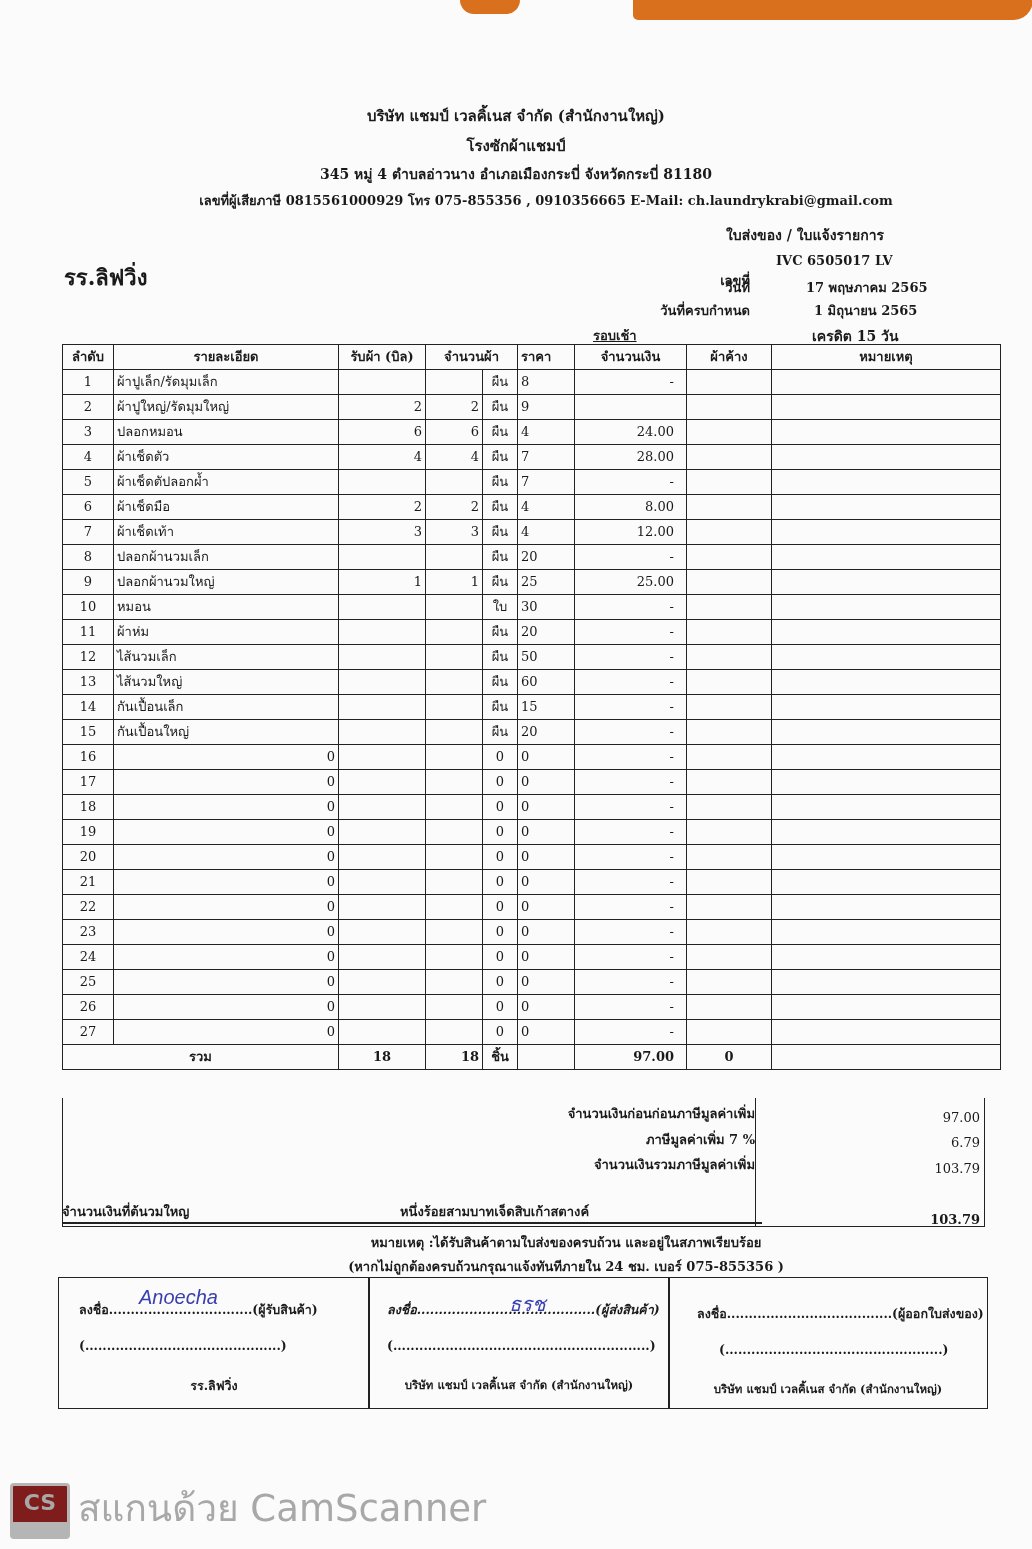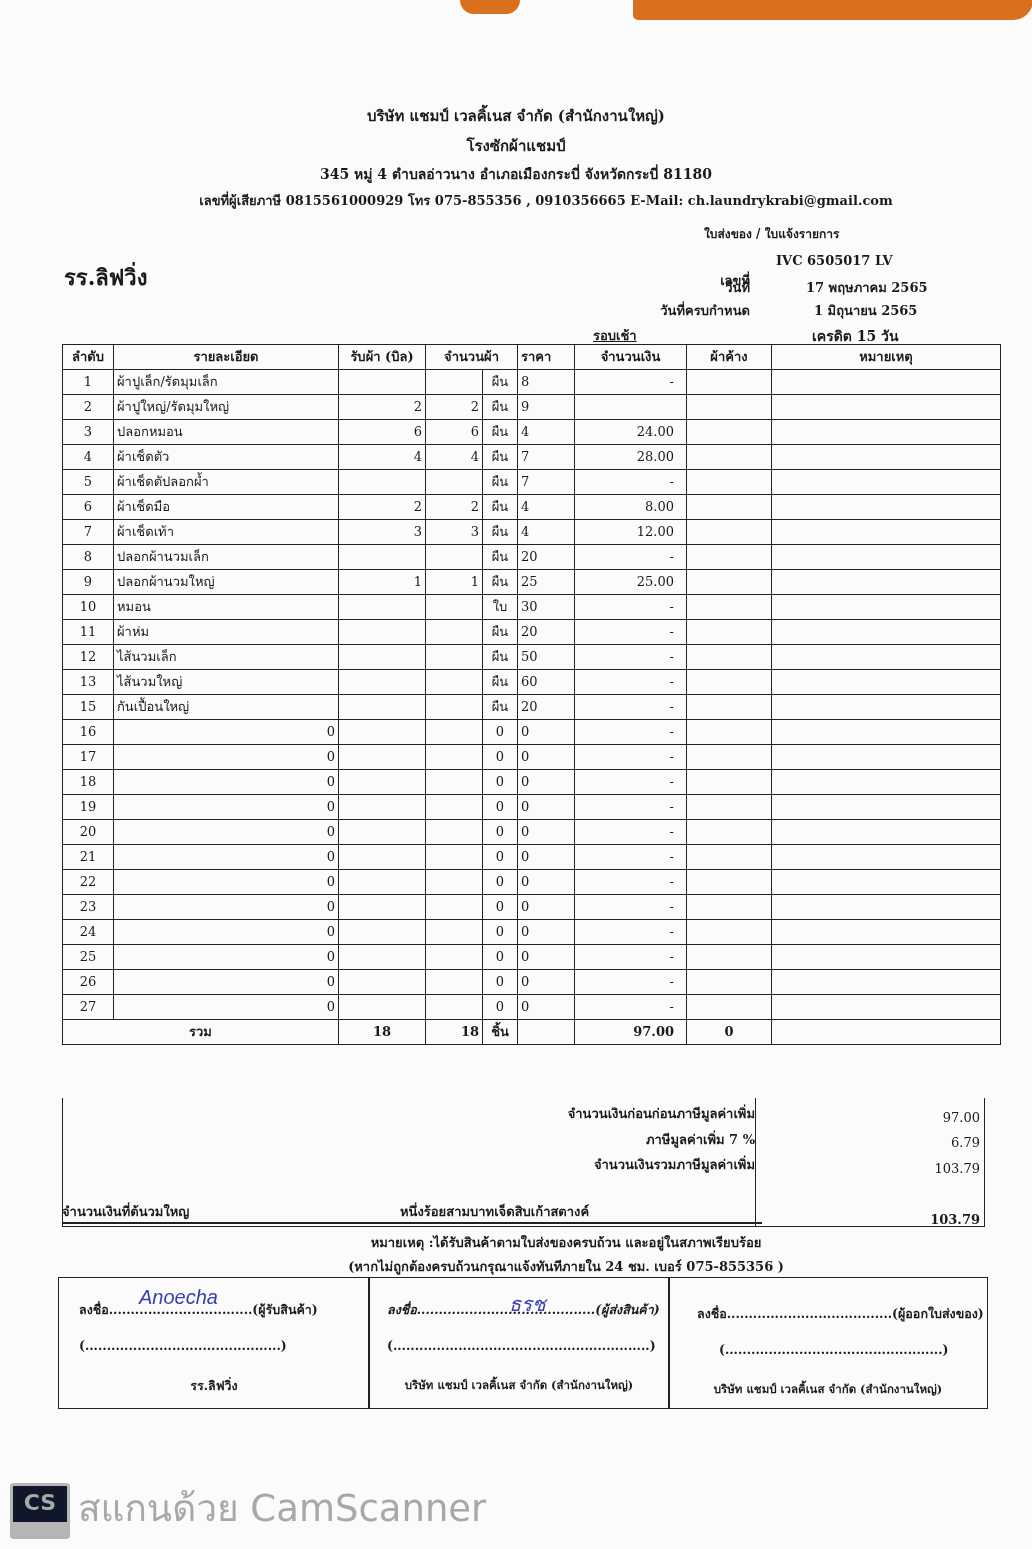--- a/index.html
+++ b/index.html
@@ -26,37 +26,37 @@
   .totals-box { position:absolute; left:62px; top:1098px; width:921px; height:128px; border:1.5px solid #222; border-top:none; }
   .totals-divider { position:absolute; left:755px; top:1098px; width:0; height:128px; border-left:1.5px solid #222; }
   .tl { position:absolute; right:277px; font-weight:bold; font-size:13px; text-align:right; }
   .tv { position:absolute; right:52px; font-size:13px; text-align:right; }
   .pay-line { position:absolute; left:62px; top:1222px; width:700px; border-top:2px solid #222; }
   .note { position:absolute; left:0; width:1032px; text-align:center; font-weight:bold; font-size:13px; }
   .sign-box { position:absolute; top:1277px; height:130px; border:1.5px solid #222; }
   .sign-line { position:absolute; font-weight:bold; font-size:12.5px; white-space:nowrap; }
   .sign-org { position:absolute; font-weight:bold; font-size:12.5px; width:100%; text-align:center; }
   .sig-scribble { position:absolute; font-family:Liberation Sans, sans-serif; color:#3a3fb0; font-style:italic; font-size:20px; }
-  .cs-badge { position:absolute; left:10px; top:1483px; width:54px; height:50px; border:3px solid #b5b5b5; border-radius:4px; background:#0f172a; }
+  .cs-badge { position:absolute; left:10px; top:1483px; width:54px; height:50px; border:3px solid #b5b5b5; border-radius:4px; background:#7f1d1d; }
   .cs-badge .txt { position:absolute; left:0; top:4px; width:54px; text-align:center; color:#a8a8a8; font-family:"DejaVu Sans", sans-serif; font-weight:bold; font-size:22px; }
   .cs-badge .bar { position:absolute; left:0; bottom:0; width:54px; height:14px; background:#b5b5b5; }
   .cs-text { position:absolute; left:78px; top:1478px; color:#a8a8a8; font-family:"DejaVu Sans", sans-serif; font-size:37px; }
 </style>
 </head>
 <body>
 
 <div class="stain" style="left:460px;top:0;width:60px;height:14px;border-radius:0 0 30px 30px;"></div>
 <div class="stain" style="left:633px;top:0;width:400px;height:20px;border-radius:0 0 40px 10px;"></div>
 
 <div class="hdr" style="top:104px;">บริษัท แชมป์ เวลคิ้เนส จำกัด (สำนักงานใหญ่)</div>
 <div class="hdr" style="top:134px;">โรงซักผ้าแชมป์</div>
 <div class="hdr" style="top:163px;font-size:14px;">345 หมู่ 4 ตำบลอ่าวนาง อำเภอเมืองกระบี่ จังหวัดกระบี่ 81180</div>
 <div class="hdr" style="top:190px;font-size:13px;left:30px;">เลขที่ผู้เสียภาษี 0815561000929 โทร 075-855356 , 0910356665  E-Mail: ch.laundrykrabi@gmail.com</div>
 
-<div class="meta-val" style="left:704px;top:224px;font-size:12px;">ใบส่งของ / ใบแจ้งรายการ</div>
+<div class="meta-val" style="left:726px;top:224px;font-size:14px;">ใบส่งของ / ใบแจ้งรายการ</div>
 <div class="abs" style="left:64px;top:260px;font-weight:bold;font-size:22px;">รร.ลิฟวิ่ง</div>
 
 <div class="meta-label" style="left:680px;top:270px;width:70px;">เลขที่</div>
 <div class="meta-val" style="left:776px;top:253px;">IVC 6505017 LV</div>
 <div class="meta-label" style="left:680px;top:277px;width:70px;">วันที่</div>
 <div class="meta-val" style="left:806px;top:277px;">17 พฤษภาคม 2565</div>
 <div class="meta-label" style="left:620px;top:300px;width:130px;">วันที่ครบกำหนด</div>
 <div class="meta-val" style="left:814px;top:300px;">1 มิถุนายน 2565</div>
 <div class="meta-val" style="left:593px;top:325px;text-decoration:underline;">รอบเช้า</div>
 <div class="meta-val" style="left:812px;top:325px;font-size:14px;">เครดิต 15 วัน</div>
@@ -207,20 +207,31 @@
         <td class="c7"></td>
         <td class="c8"></td>
       </tr>
       <tr>
         <td class="c0">13</td>
         <td class="c1">ไส้นวมใหญ่</td>
         <td class="c2"></td>
         <td class="c3"></td>
         <td class="c4">ผืน</td>
         <td class="c5">60</td>
+        <td class="c6">-</td>
+        <td class="c7"></td>
+        <td class="c8"></td>
+      </tr>
+      <tr>
+        <td class="c0">14</td>
+        <td class="c1">กันเปื้อนเล็ก</td>
+        <td class="c2"></td>
+        <td class="c3"></td>
+        <td class="c4">ผืน</td>
+        <td class="c5">15</td>
         <td class="c6">-</td>
         <td class="c7"></td>
         <td class="c8"></td>
       </tr>
       <tr>
         <td class="c0">15</td>
         <td class="c1">กันเปื้อนใหญ่</td>
         <td class="c2"></td>
         <td class="c3"></td>
         <td class="c4">ผืน</td>

